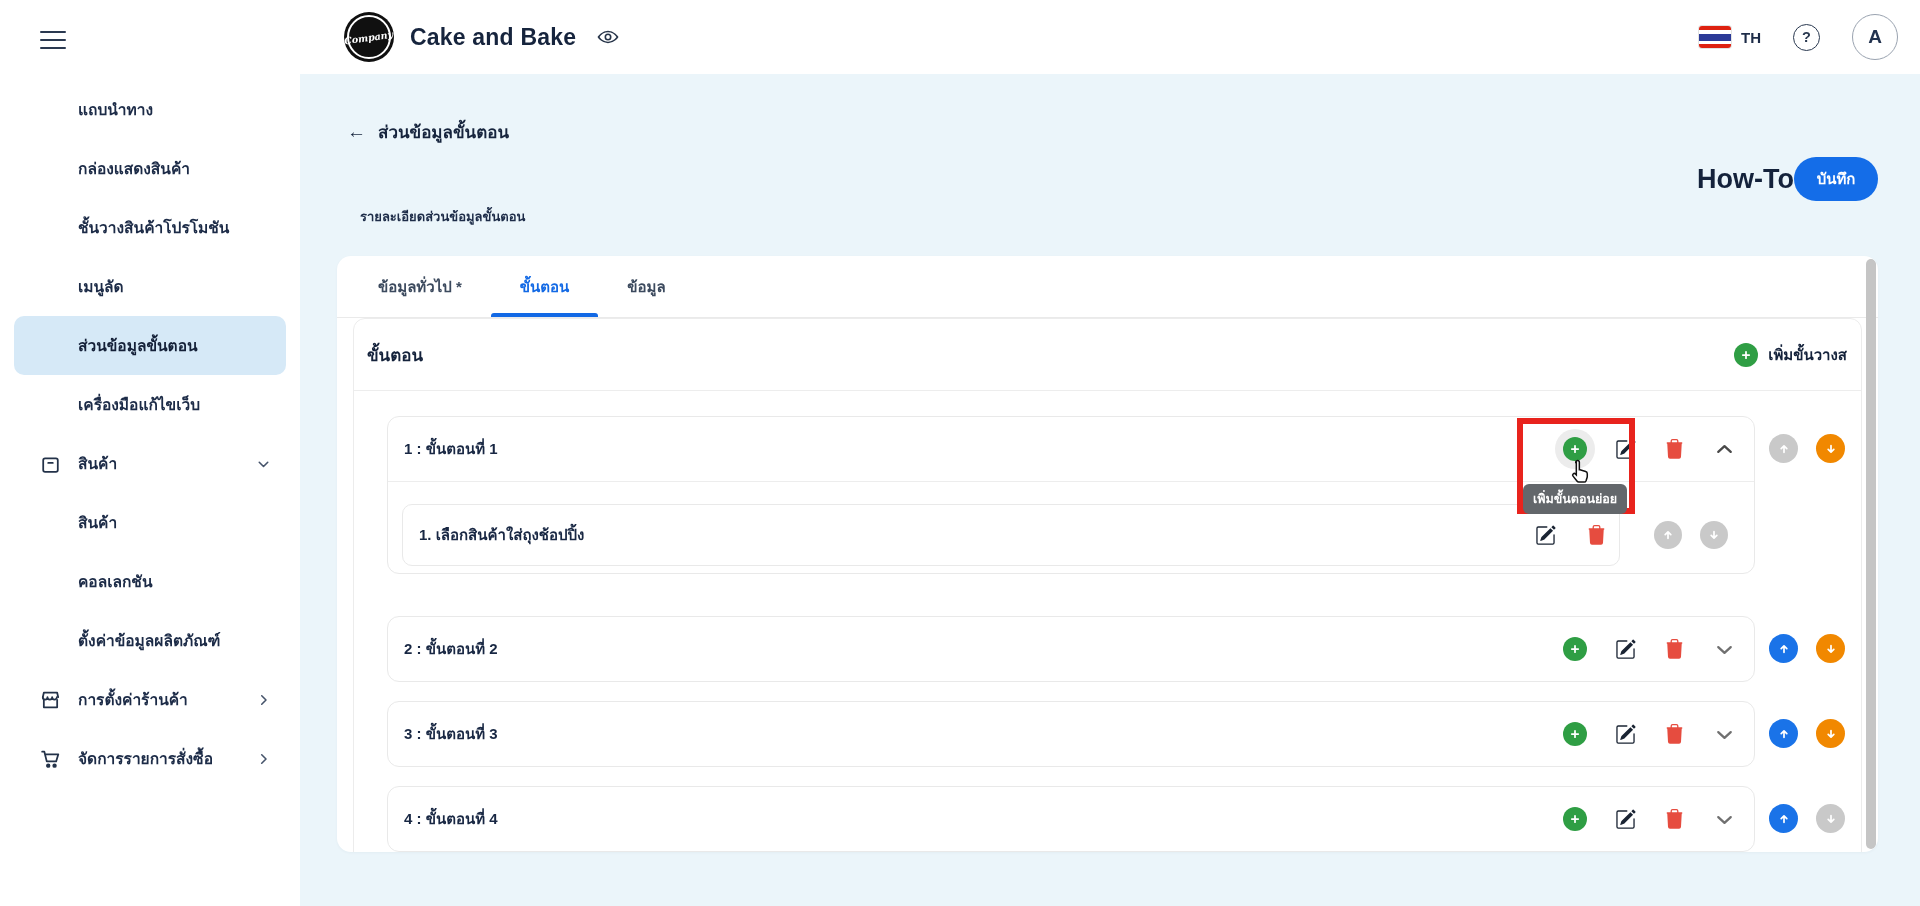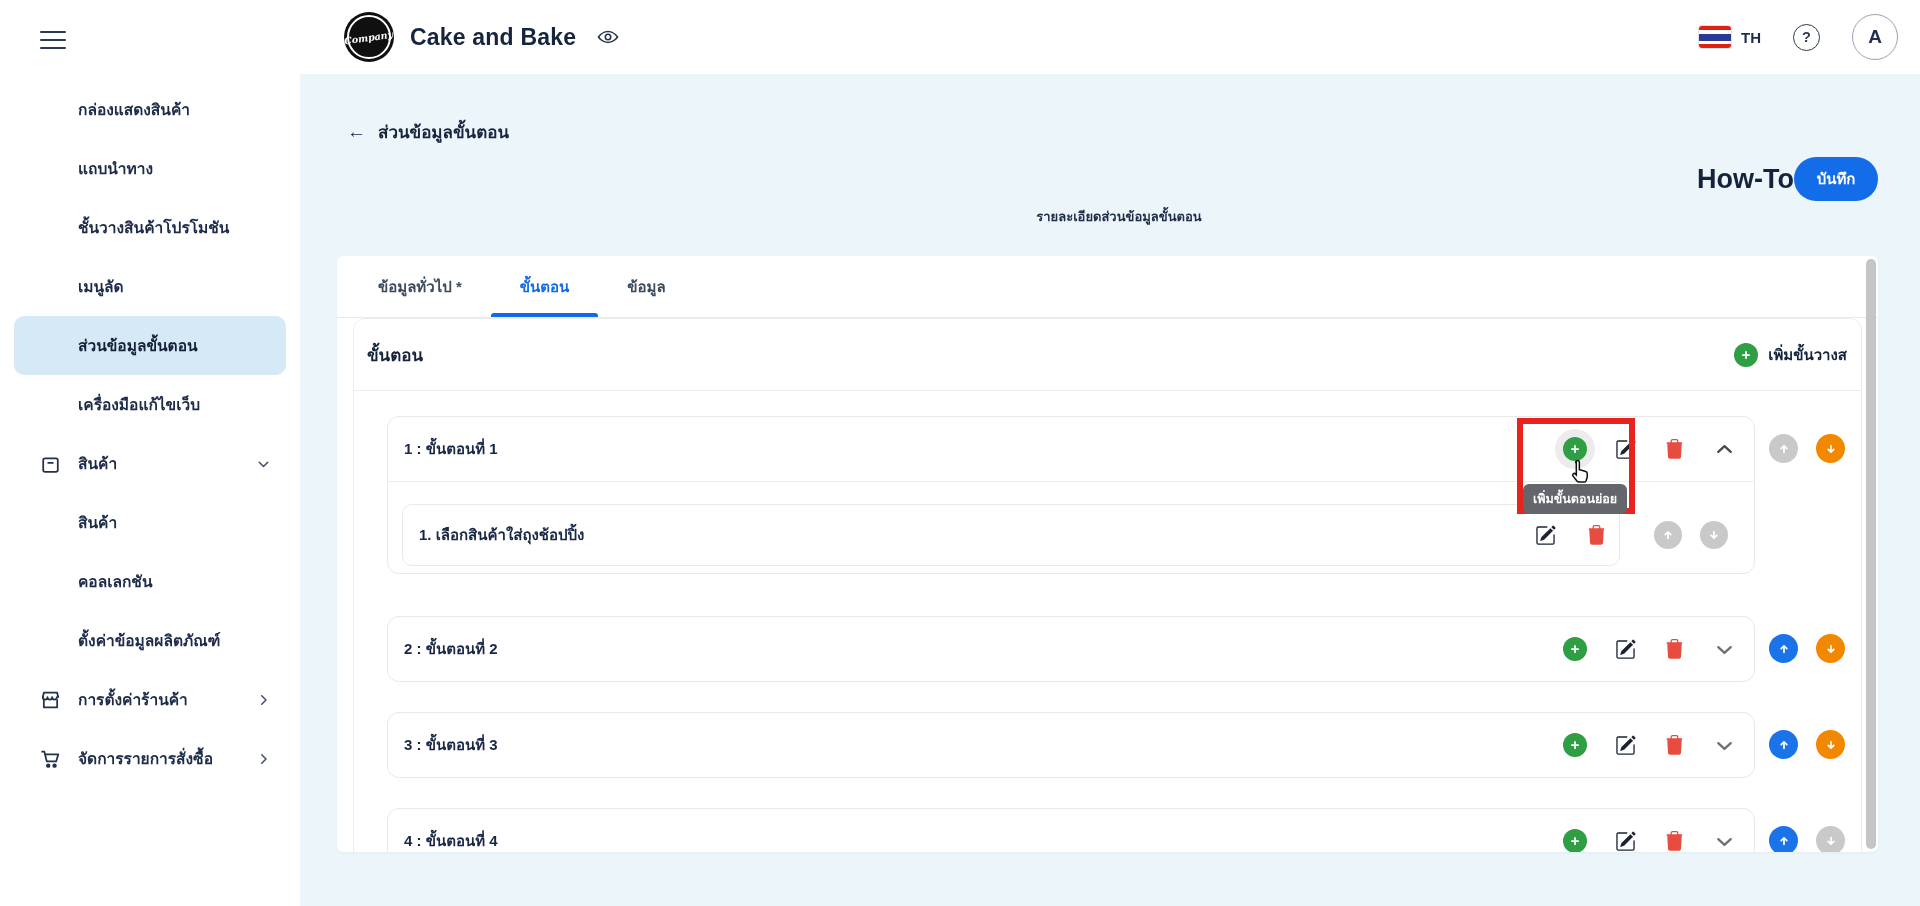--- a/index.html
+++ b/index.html
@@ -41,41 +41,41 @@
   .avatar { width:46px; height:46px; border:1px solid #9aa3b0; border-radius:50%; display:flex; align-items:center; justify-content:center; font-size:19px; font-weight:600; color:#22324e; background:#fff; cursor:pointer; }
 
   
   .content { position:absolute; left:300px; right:0; top:74px; bottom:0; background:#ebf5fa; padding:46px 42px 22px 37px; overflow:hidden; }
   .back-row { display:flex; align-items:center; gap:12px; margin:0 0 14px 10px; height:22px; cursor:pointer; }
   .back-arrow { font-size:19px; font-weight:700; color:#16243d; line-height:1; }
   .back-label { font-size:17px; font-weight:700; color:#16243d; }
   .title-row { display:flex; align-items:center; justify-content:flex-end; margin-left:8px; height:46px; }
   .page-title { font-size:27px; font-weight:700; color:#14223b; }
   .save-btn { min-width:84px; height:44px; padding:0 22px; border:none; border-radius:22px; background:#146de8; color:#fff; font-size:15px; font-weight:700; cursor:pointer; font-family:inherit; }
-  .page-subtitle { margin:4px 0 0 23px; font-size:13px; font-weight:600; color:#1d2c48; height:18px;text-align:center; }
-
-  
-  .card { position:relative; margin-top:32px; height:calc(100% - 136px - 32px); background:#fff; border-radius:6px; box-shadow:0 1px 3px rgba(20,40,70,.04); overflow:hidden; }
+  .page-subtitle { margin:4px 0 0 23px; font-size:13px; font-weight:600; color:#1d2c48; height:18px; }
+
+  
+  .card { position:relative; margin-top:32px; height:calc(100% - 136px - 32px); background:#fff; border-radius:14px; box-shadow:0 1px 3px rgba(20,40,70,.04); overflow:hidden; }
   .tabs { display:flex; align-items:stretch; height:62px; border-bottom:1px solid #eaeaea; padding-left:12px; }
   .tab { position:relative; display:flex; align-items:center; padding:0 29px; font-size:15px; font-weight:600; color:#3c4a5e; cursor:pointer; white-space:nowrap; }
   .tab.active { color:#1269e5; font-weight:700; }
   .tab.active::after { content:""; position:absolute; left:0; right:0; bottom:0; height:4px; background:#1269e5; border-radius:3px 3px 0 0; }
   .scrollbar { position:absolute; top:3px; bottom:3px; right:2px; width:10px; background:#c5c5c5; border-radius:5px; z-index:20; }
 
   
   .panel { margin:0 16px; border:1px solid #ececec; border-radius:12px; height:100%; }
   .panel-head { height:72px; display:flex; align-items:center; justify-content:space-between; padding:0 10px 0 13px; border-bottom:1px solid #ededed; }
   .panel-title { font-size:17px; font-weight:700; color:#14223b; }
   .add-step { display:flex; align-items:center; gap:10px; cursor:pointer; padding-right:4px; }
   .add-step .plus-circle { width:24px; height:24px; }
   .add-step-label { font-size:15px; font-weight:700; color:#14223b; }
   .panel-body { padding:25px 16px 24px 33px; }
 
   
-  .step-wrap { display:flex; align-items:flex-start; margin-bottom:30px; }
+  .step-wrap { display:flex; align-items:flex-start; margin-bottom:19px; }
   .step-wrap.expanded { margin-bottom:42px; }
   .step-card { flex:1; border:1px solid #e9e9e9; border-radius:12px; background:#fff; }
   .step-head { height:64px; display:flex; align-items:center; padding:0 18px 0 16px; }
   .step-label { flex:1; font-size:15px; font-weight:700; color:#182743; }
   .step-actions { display:flex; align-items:center; gap:28px; }
   .icon-btn { display:flex; align-items:center; justify-content:center; cursor:pointer; }
   .icon-btn svg { display:block; }
   .plus-circle { width:24px; height:24px; border-radius:50%; background:#2f9e44; display:flex; align-items:center; justify-content:center; }
   .plus-circle svg { width:14px; height:14px; }
   .plus-wrap { position:relative; width:24px; height:24px; cursor:pointer; }
@@ -106,24 +106,24 @@
 <div class="app">
 
   <aside class="sidebar">
     <div class="hamburger">
       <span></span>
         <span></span>
         <span></span>
     </div>
     <nav class="side-nav">
         <div class="side-item">
+          <span class="s-label">แถบนำทาง</span>
+        </div>
+        <div class="side-item">
           <span class="s-label">กล่องแสดงสินค้า</span>
-        </div>
-        <div class="side-item">
-          <span class="s-label">แถบนำทาง</span>
         </div>
         <div class="side-item">
           <span class="s-label">ชั้นวางสินค้าโปรโมชัน</span>
         </div>
         <div class="side-item">
           <span class="s-label">เมนูลัด</span>
         </div>
         <div class="side-item active">
           <span class="s-label">ส่วนข้อมูลขั้นตอน</span>
         </div>

